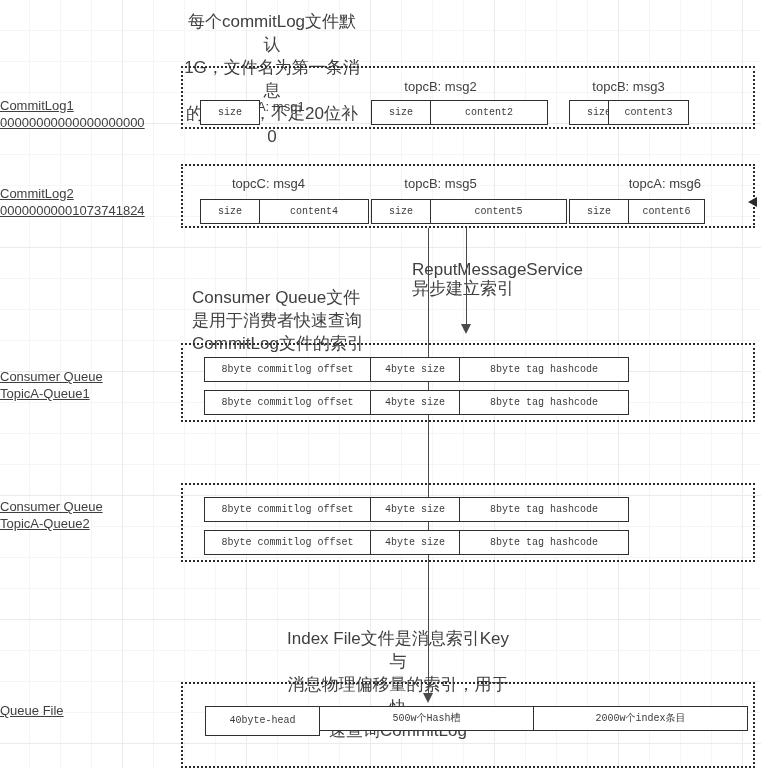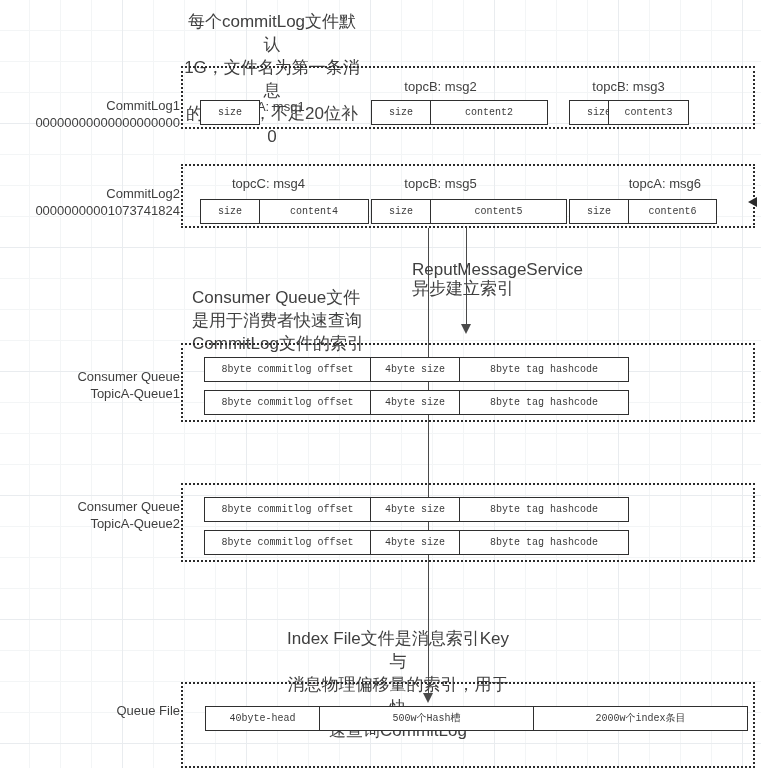--- a/index.html
+++ b/index.html
@@ -29,25 +29,26 @@
       124px 124px,
       124px 124px,
       31px 31px,
       31px 31px;
     background-position: -2px -1px, -2px -1px, -2px -1px, -2px -1px;
   }
 
   
   .side-label {
     position: absolute;
-    text-align: right;
+    text-align: left;
     font-size: 13px;
     line-height: 17px;
     color: #3f3f3f;
     white-space: pre;
+    text-decoration: underline;
   }
 
   
   .dotted-box {
     position: absolute;
     border: 2px dotted #2b2b2b;
     background: transparent;
     box-sizing: border-box;
   }
 
@@ -144,21 +145,21 @@
   <div class="msg-label" style="left:368px; top:176px; width:145px;">topcB: msg5</div>
   <div class="msg-label" style="left:556px; top:176px; width:145px;text-align:right;">topcA: msg6</div>
 
   <div class="cell" style="left:200px; top:199px; width:60px; height:25px;">size</div>
   <div class="cell" style="left:259px; top:199px; width:110px; height:25px;">content4</div>
 
   <div class="cell" style="left:371px; top:199px; width:60px; height:25px;">size</div>
   <div class="cell" style="left:430px; top:199px; width:137px; height:25px;">content5</div>
 
   <div class="cell" style="left:569px; top:199px; width:60px; height:25px;">size</div>
-  <div class="cell" style="left:628px; top:199px; width:89px; height:25px;">content6</div>
+  <div class="cell" style="left:628px; top:199px; width:77px; height:25px;">content6</div>
 
   <div class="vline" style="left:428px; top:228px; height:472px;"></div>
   <div class="arrow-down" style="left:423px; top:693px;"></div>
 
   <div class="vline" style="left:466px; top:228px; height:104px;"></div>
   <div class="arrow-down" style="left:461px; top:324px;"></div>
 
   <div class="note left" style="left:412px; top:258px; width:180px;">ReputMessageService</div>
   <div class="note left" style="left:412px; top:277px; width:180px;">异步建立索引</div>
 
@@ -191,17 +192,17 @@
   <div class="cell" style="left:459px; top:530px; width:170px; height:25px;">8byte tag hashcode</div>
 
   <div class="note center" style="left:283px; top:627px; width:230px;">Index File文件是消息索引Key与
 消息物理偏移量的索引，用于快
 速查询CommitLog</div>
 
   <div class="side-label" style="left:0px; top:702px; width:180px;">Queue File</div>
 
   <div class="dotted-box" style="left:181px; top:682px; width:574px; height:86px;"></div>
 
-  <div class="cell" style="left:205px; top:706px; width:115px; height:25px;">40byte-head</div>
+  <div class="cell" style="left:205px; top:706px; width:115px; height:30px;">40byte-head</div>
   <div class="cell" style="left:319px; top:706px; width:215px; height:25px;">500w个Hash槽</div>
   <div class="cell" style="left:533px; top:706px; width:215px; height:25px;">2000w个index条目</div>
 
 </div>
 
 </body></html>

